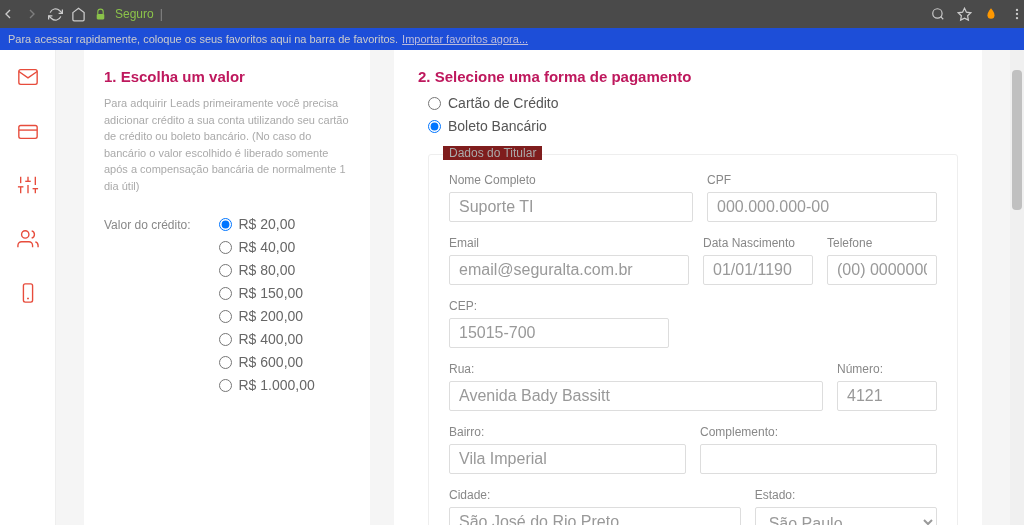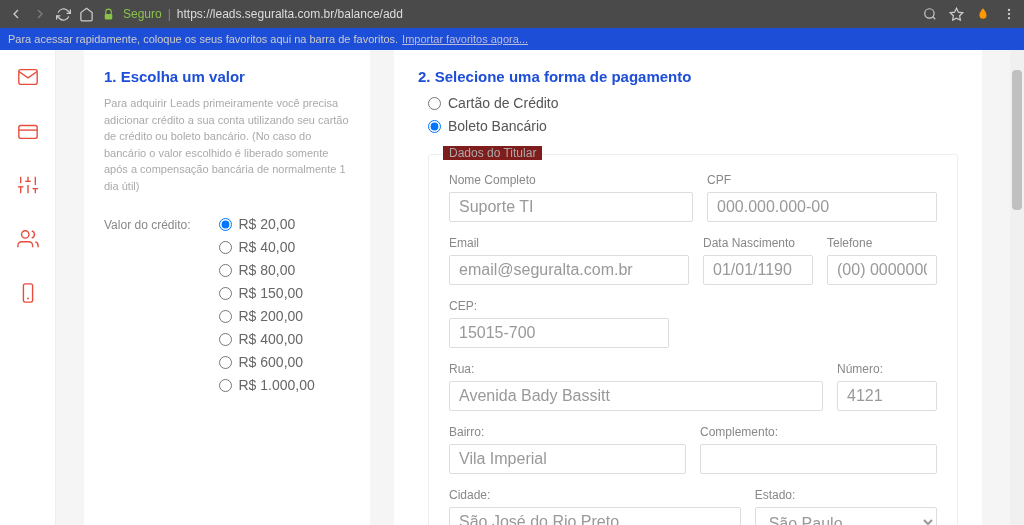--- a/index.html
+++ b/index.html
@@ -1,39 +1,39 @@
 <!DOCTYPE html>
 <html><head>
   <meta charset="utf-8">
   <style>
     * { margin: 0; padding: 0; box-sizing: border-box; }
     body { font-family: Arial, sans-serif; font-size: 13px; color: #555; background: #fff; width: 1024px; height: 525px; overflow: hidden; }
     
-    .chrome-bar { background: #4a4a4a; height: 28px; display: flex; align-items: center; padding: 0 8px; gap: 8px; }
+    .chrome-bar { background: #4a4a4a; height: 28px; display: flex; align-items: center; padding: 0 0; gap: 8px; }
     .chrome-icon { color: #ccc; cursor: pointer; display: flex; align-items: center; }
     .url-area { display: flex; align-items: center; gap: 6px; flex: 1; color: #ddd; font-size: 12px; }
     .url-text { color: #ddd; }
     .url-secure { color: #8bc34a; }
     .chrome-right { display: flex; align-items: center; gap: 12px; color: #ccc; }
     .fire-icon { color: #ff9800; }
     
     .bookmark-bar { background: #1d4ed8; color: #ccc; font-size: 11px; padding: 4px 8px; height: 22px; display: flex; align-items: center; }
     .bookmark-bar a { color: #bbd; text-decoration: underline; margin-left: 4px; cursor: pointer; }
     
     .content-area { display: flex; height: calc(525px - 50px); }
     
     .sidebar { width: 56px; background: #fff; border-right: 1px solid #eee; display: flex; flex-direction: column; align-items: center; padding-top: 12px; gap: 24px; }
     .sidebar-item { color: #e74c3c; cursor: pointer; display: flex; align-items: center; justify-content: center; width: 100%; padding: 4px 0; }
     
     .main-container { flex: 1; background: #f5f5f5; padding: 0 28px; display: flex; gap: 24px; overflow-y: auto; }
     
     .panel-left { background: #fff; width: 286px; padding: 18px 20px; }
     .panel-right { background: #fff; flex: 1; padding: 18px 24px 20px 24px; }
     
-    .panel-title { font-size: 15px; font-weight: bold; color: #1d4ed8; margin-bottom: 10px; }
+    .panel-title { font-size: 15px; font-weight: bold; color: #be185d; margin-bottom: 10px; }
     .help-text { font-size: 11px; color: #aaa; line-height: 1.5; margin-bottom: 22px; }
     
     .value-row { display: flex; gap: 28px; }
     .value-label { font-size: 12px; color: #888; padding-top: 2px; }
     .value-options { display: flex; flex-direction: column; gap: 7px; }
     .value-opt { display: flex; align-items: center; gap: 7px; font-size: 14px; color: #666; }
     .value-opt input[type="radio"] { cursor: pointer; }
     
     .payment-options { display: flex; flex-direction: column; gap: 7px; margin-bottom: 20px; margin-left: 10px; }
     .payment-opt { display: flex; align-items: center; gap: 7px; font-size: 14px; color: #555; }
@@ -77,21 +77,20 @@
     </span>
   <span class="chrome-icon url-secure">
       <svg width="13" height="13" viewBox="0 0 24 24" fill="currentColor">
         <rect x="5" y="11" width="14" height="10" rx="2"></rect>
         <path d="M7 11V7a5 5 0 0 1 10 0v4" fill="none" stroke="currentColor" stroke-width="2"></path>
       </svg>
     </span>
   <div class="url-area">
     <span class="url-secure">Seguro</span>
     <span style="color:#888">|</span>
-    <span class="url-text">https://leads.seguralta.com.br/balance/add</span>
   </div>
   <div class="chrome-right">
     <span class="chrome-icon">
         <svg width="14" height="14" viewBox="0 0 24 24" fill="none" stroke="currentColor" stroke-width="2">
           <circle cx="11" cy="11" r="8"></circle>
           <line x1="21" y1="21" x2="16.65" y2="16.65"></line>
         </svg>
       </span>
     <span class="chrome-icon">
         <svg width="15" height="15" viewBox="0 0 24 24" fill="none" stroke="currentColor" stroke-width="2">

